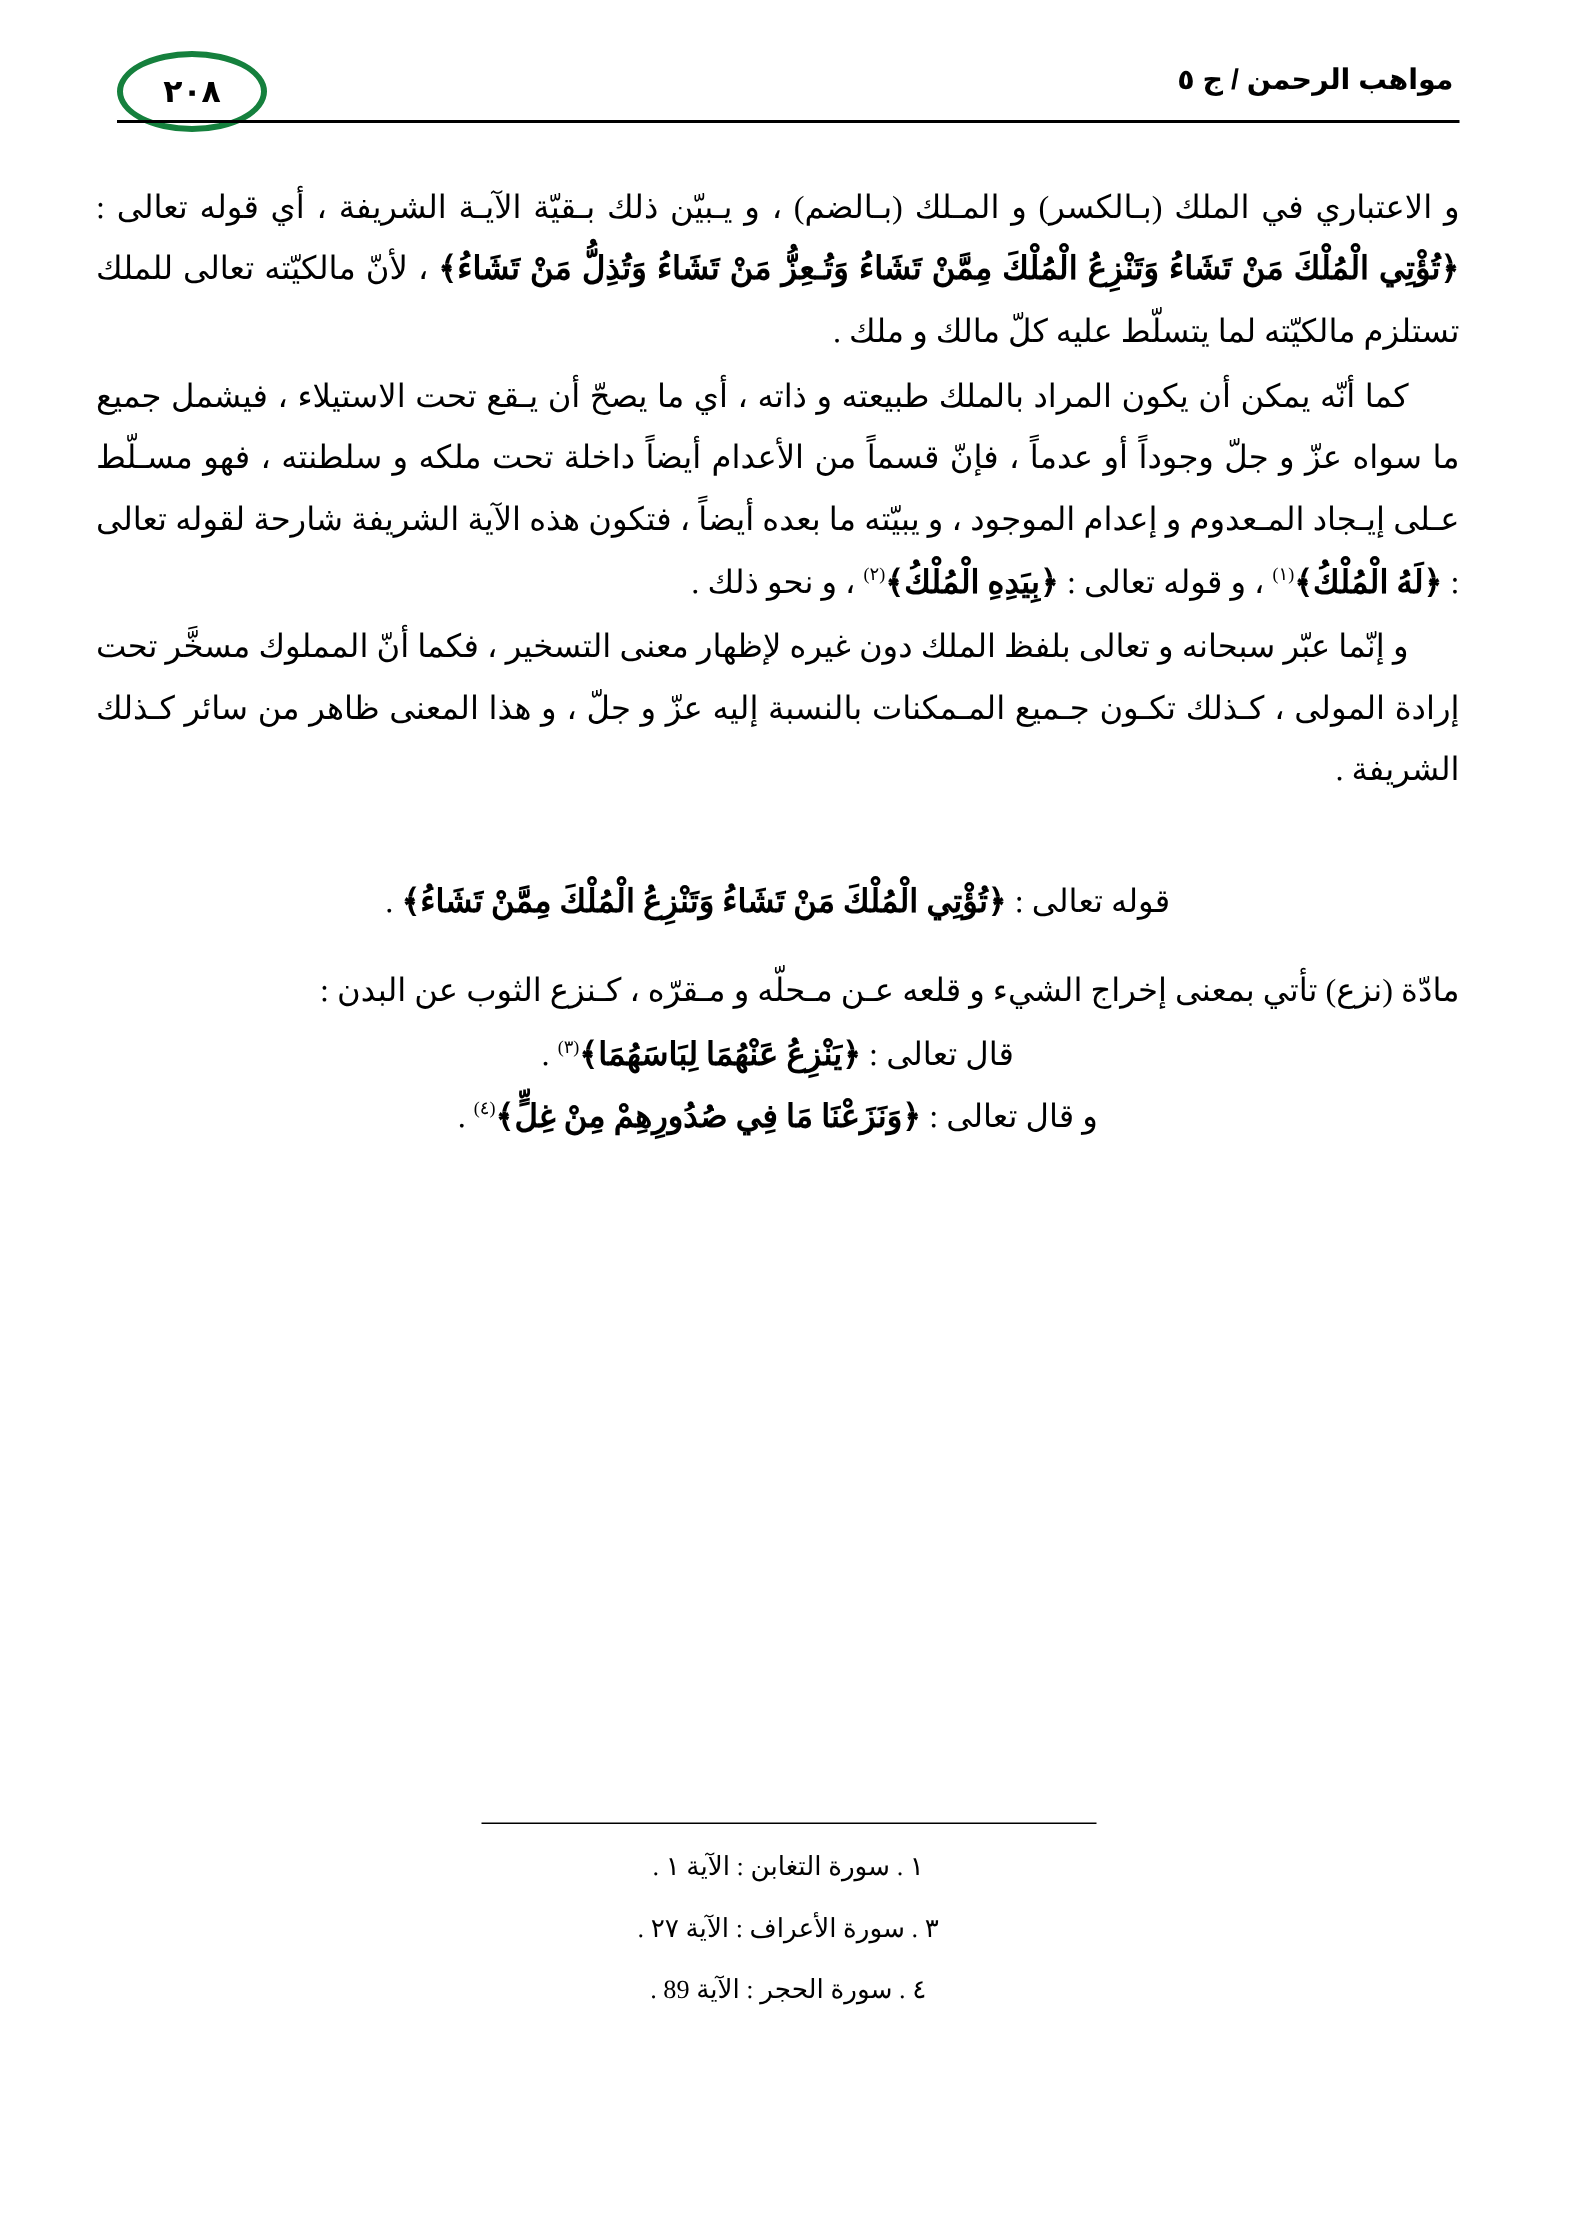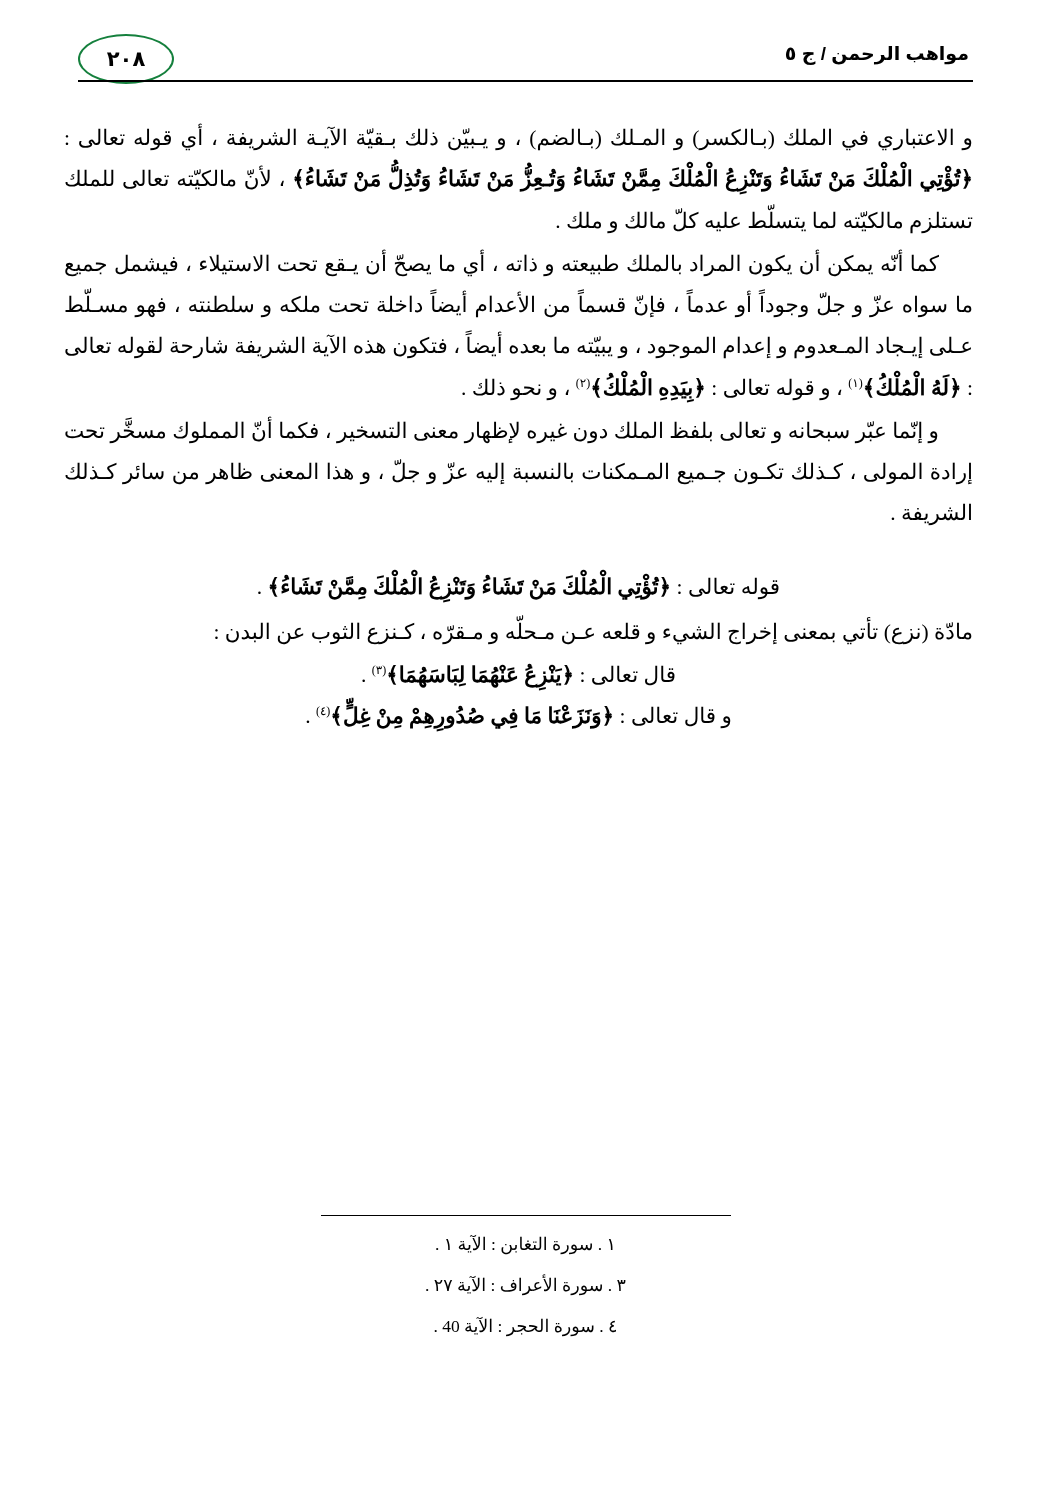--- a/index.html
+++ b/index.html
@@ -45,21 +45,21 @@
     letter-spacing: 0;
     white-space: nowrap;
     text-align: center;
   }
   .page-number-badge {
     position: absolute;
     top: -2px;
     left: 0;
     width: 92px;
     height: 46px;
-    border: 2px solid #15803d;
+    border: 4px solid #15803d;
     border-radius: 50%;
     display: flex;
     align-items: center;
     justify-content: center;
     background: #fff;
     font-family: "Liberation Sans", "DejaVu Sans", sans-serif;
     font-size: 21px;
     font-weight: bold;
   }
   
@@ -87,21 +87,21 @@
   }
   sup {
     font-size: 12px;
     vertical-align: super;
     font-weight: normal;
   }
   .spacer-lg { height: 26px; }
   .center-line {
     text-align: left;
     text-align-last: center;
-    margin: 4px;
+    margin: 18px;
   }
   .verse-line {
     text-align: center;
     text-align-last: center;
     margin: 0;
   }
   
   .footnotes {
     position: absolute;
     left: 78px;
@@ -149,16 +149,16 @@
     <p class="verse-line"><span>قال تعالى : </span><span class="quran">﴿يَنْزِعُ عَنْهُمَا لِبَاسَهُمَا﴾</span><sup>(٣)</sup><span> .</span></p>
 
     <p class="verse-line"><span>و قال تعالى : </span><span class="quran">﴿وَنَزَعْنَا مَا فِي صُدُورِهِمْ مِنْ غِلٍّ﴾</span><sup>(٤)</sup><span> .</span></p>
 
   </div>
 
   <div class="footnotes">
     <div class="footnote-rule"></div>
     <div class="footnote">١ . سورة التغابن : الآية ١ .</div>
     <div class="footnote">٣ . سورة الأعراف : الآية ٢٧ .</div>
-    <div class="footnote">٤ . سورة الحجر : الآية 40 .</div>
+    <div class="footnote">٤ . سورة الحجر : الآية 89 .</div>
   </div>
 
 </div>
 
 </body></html>

